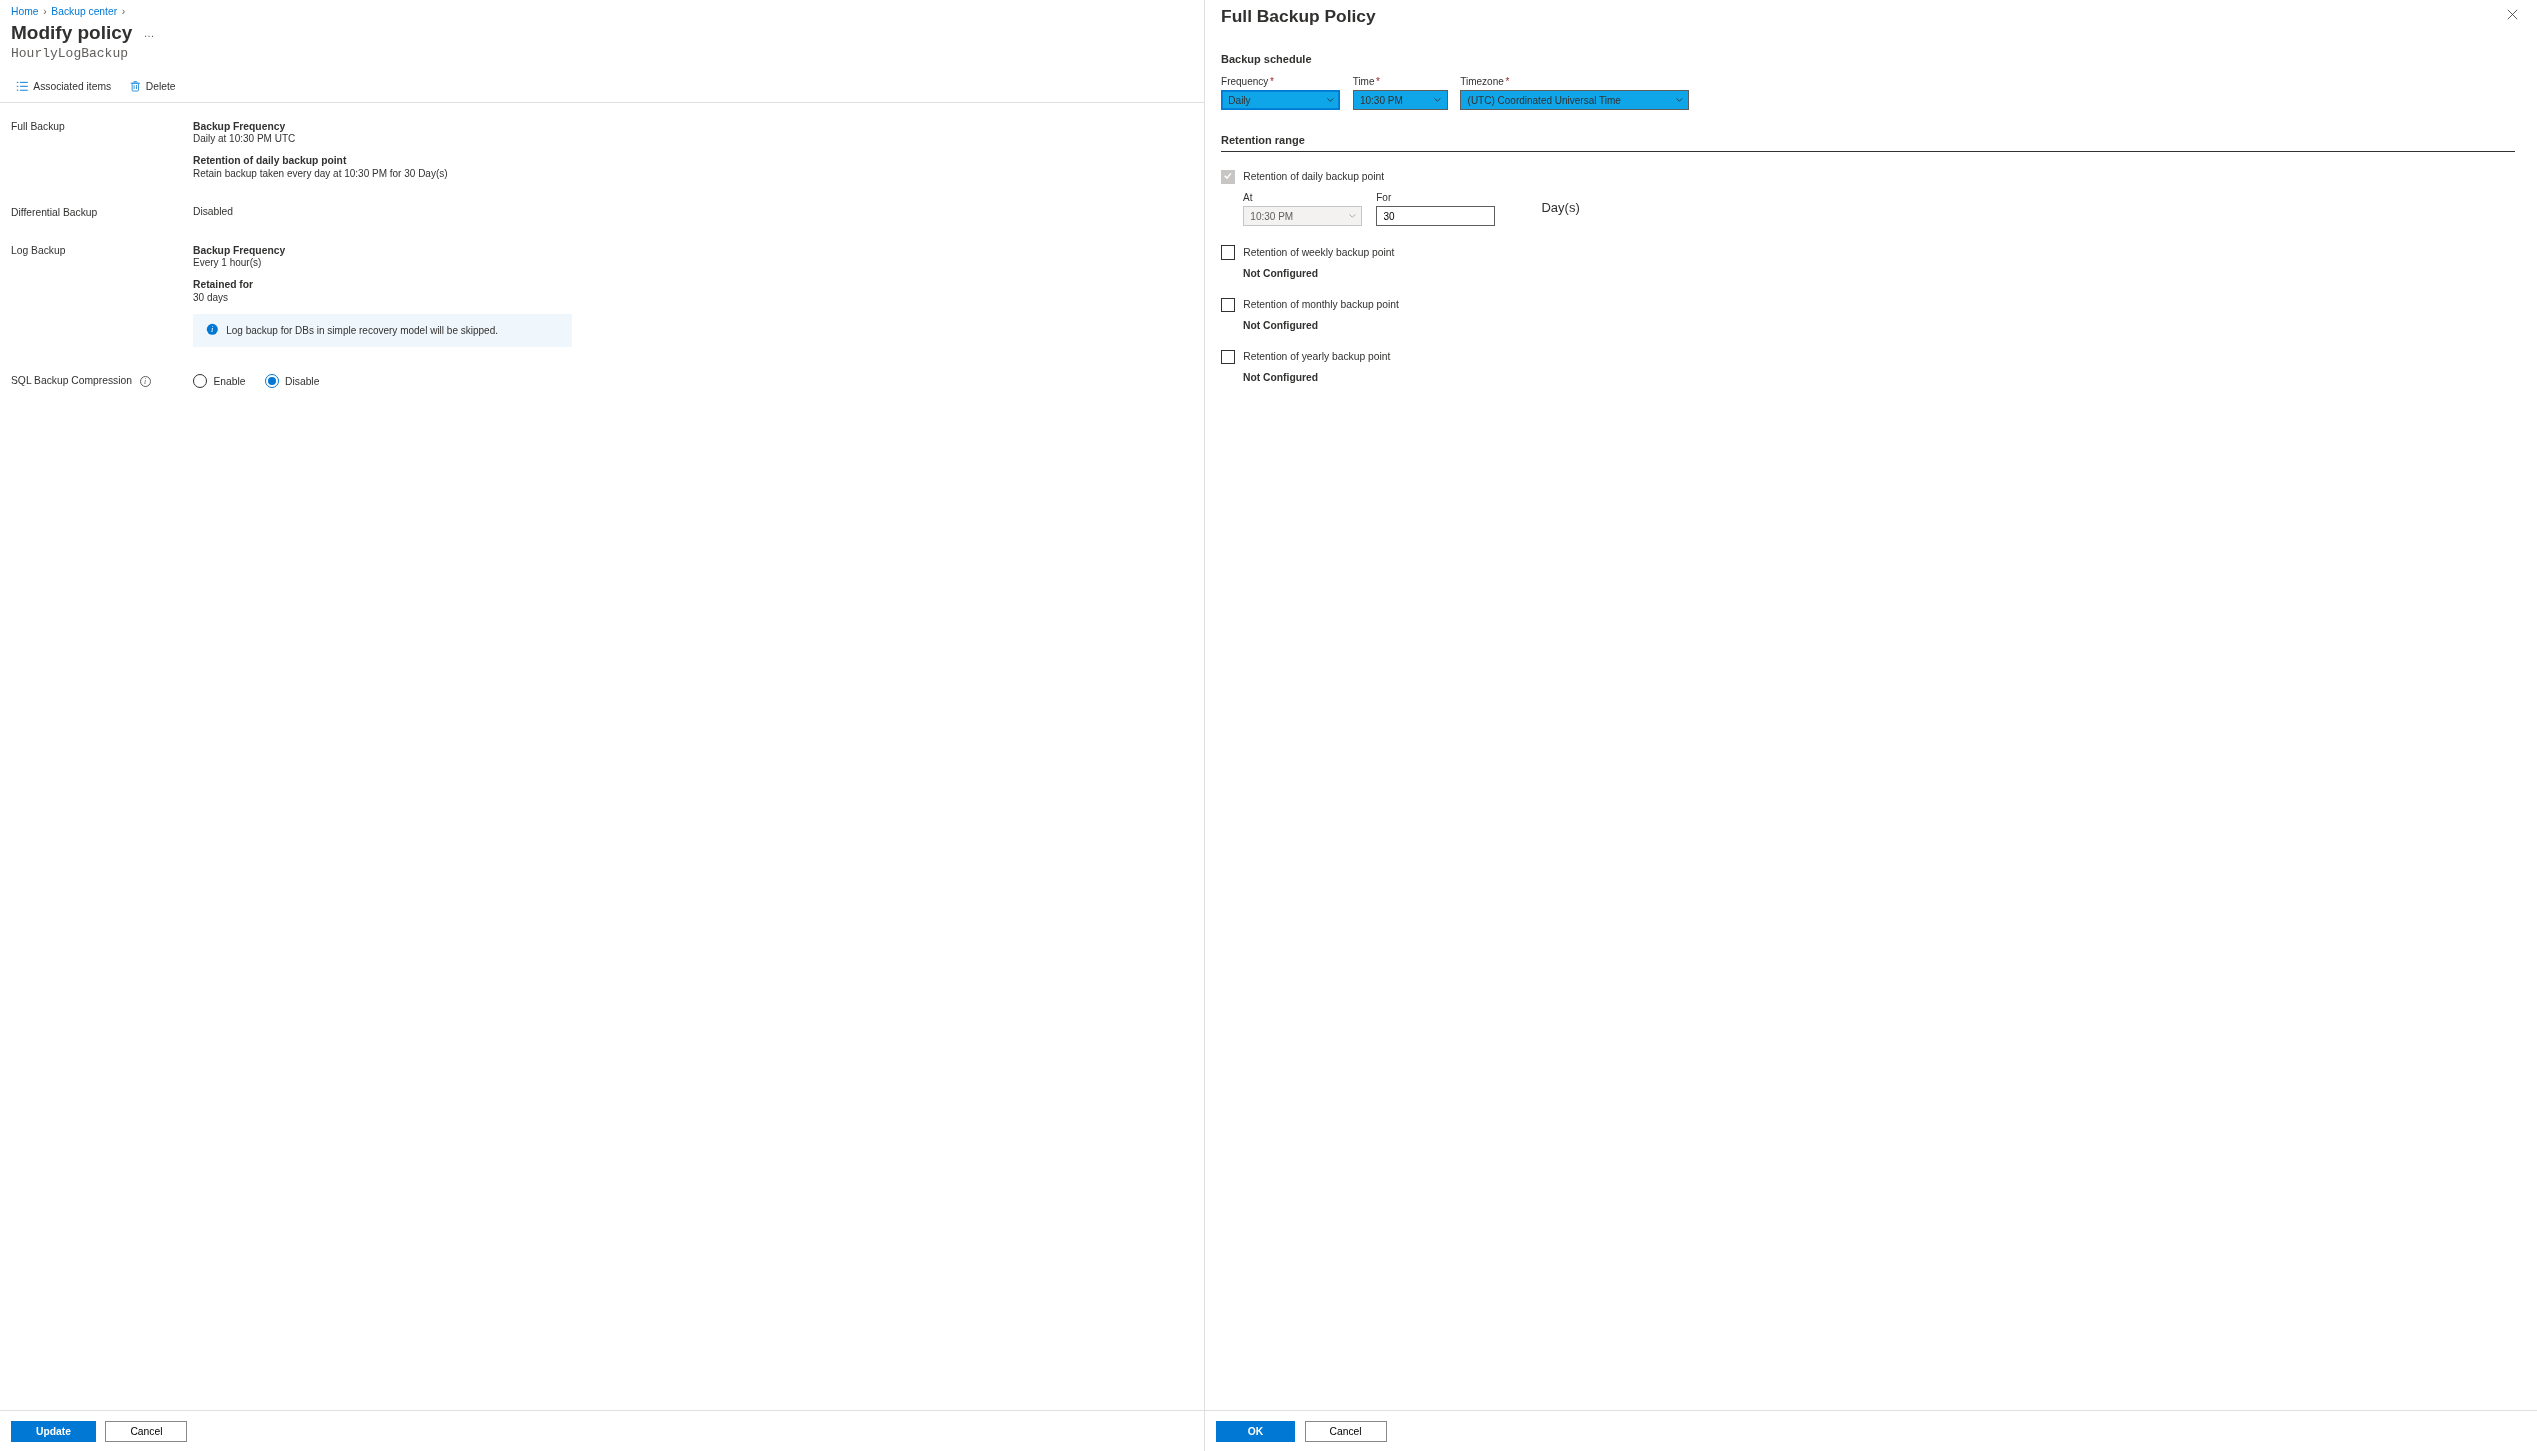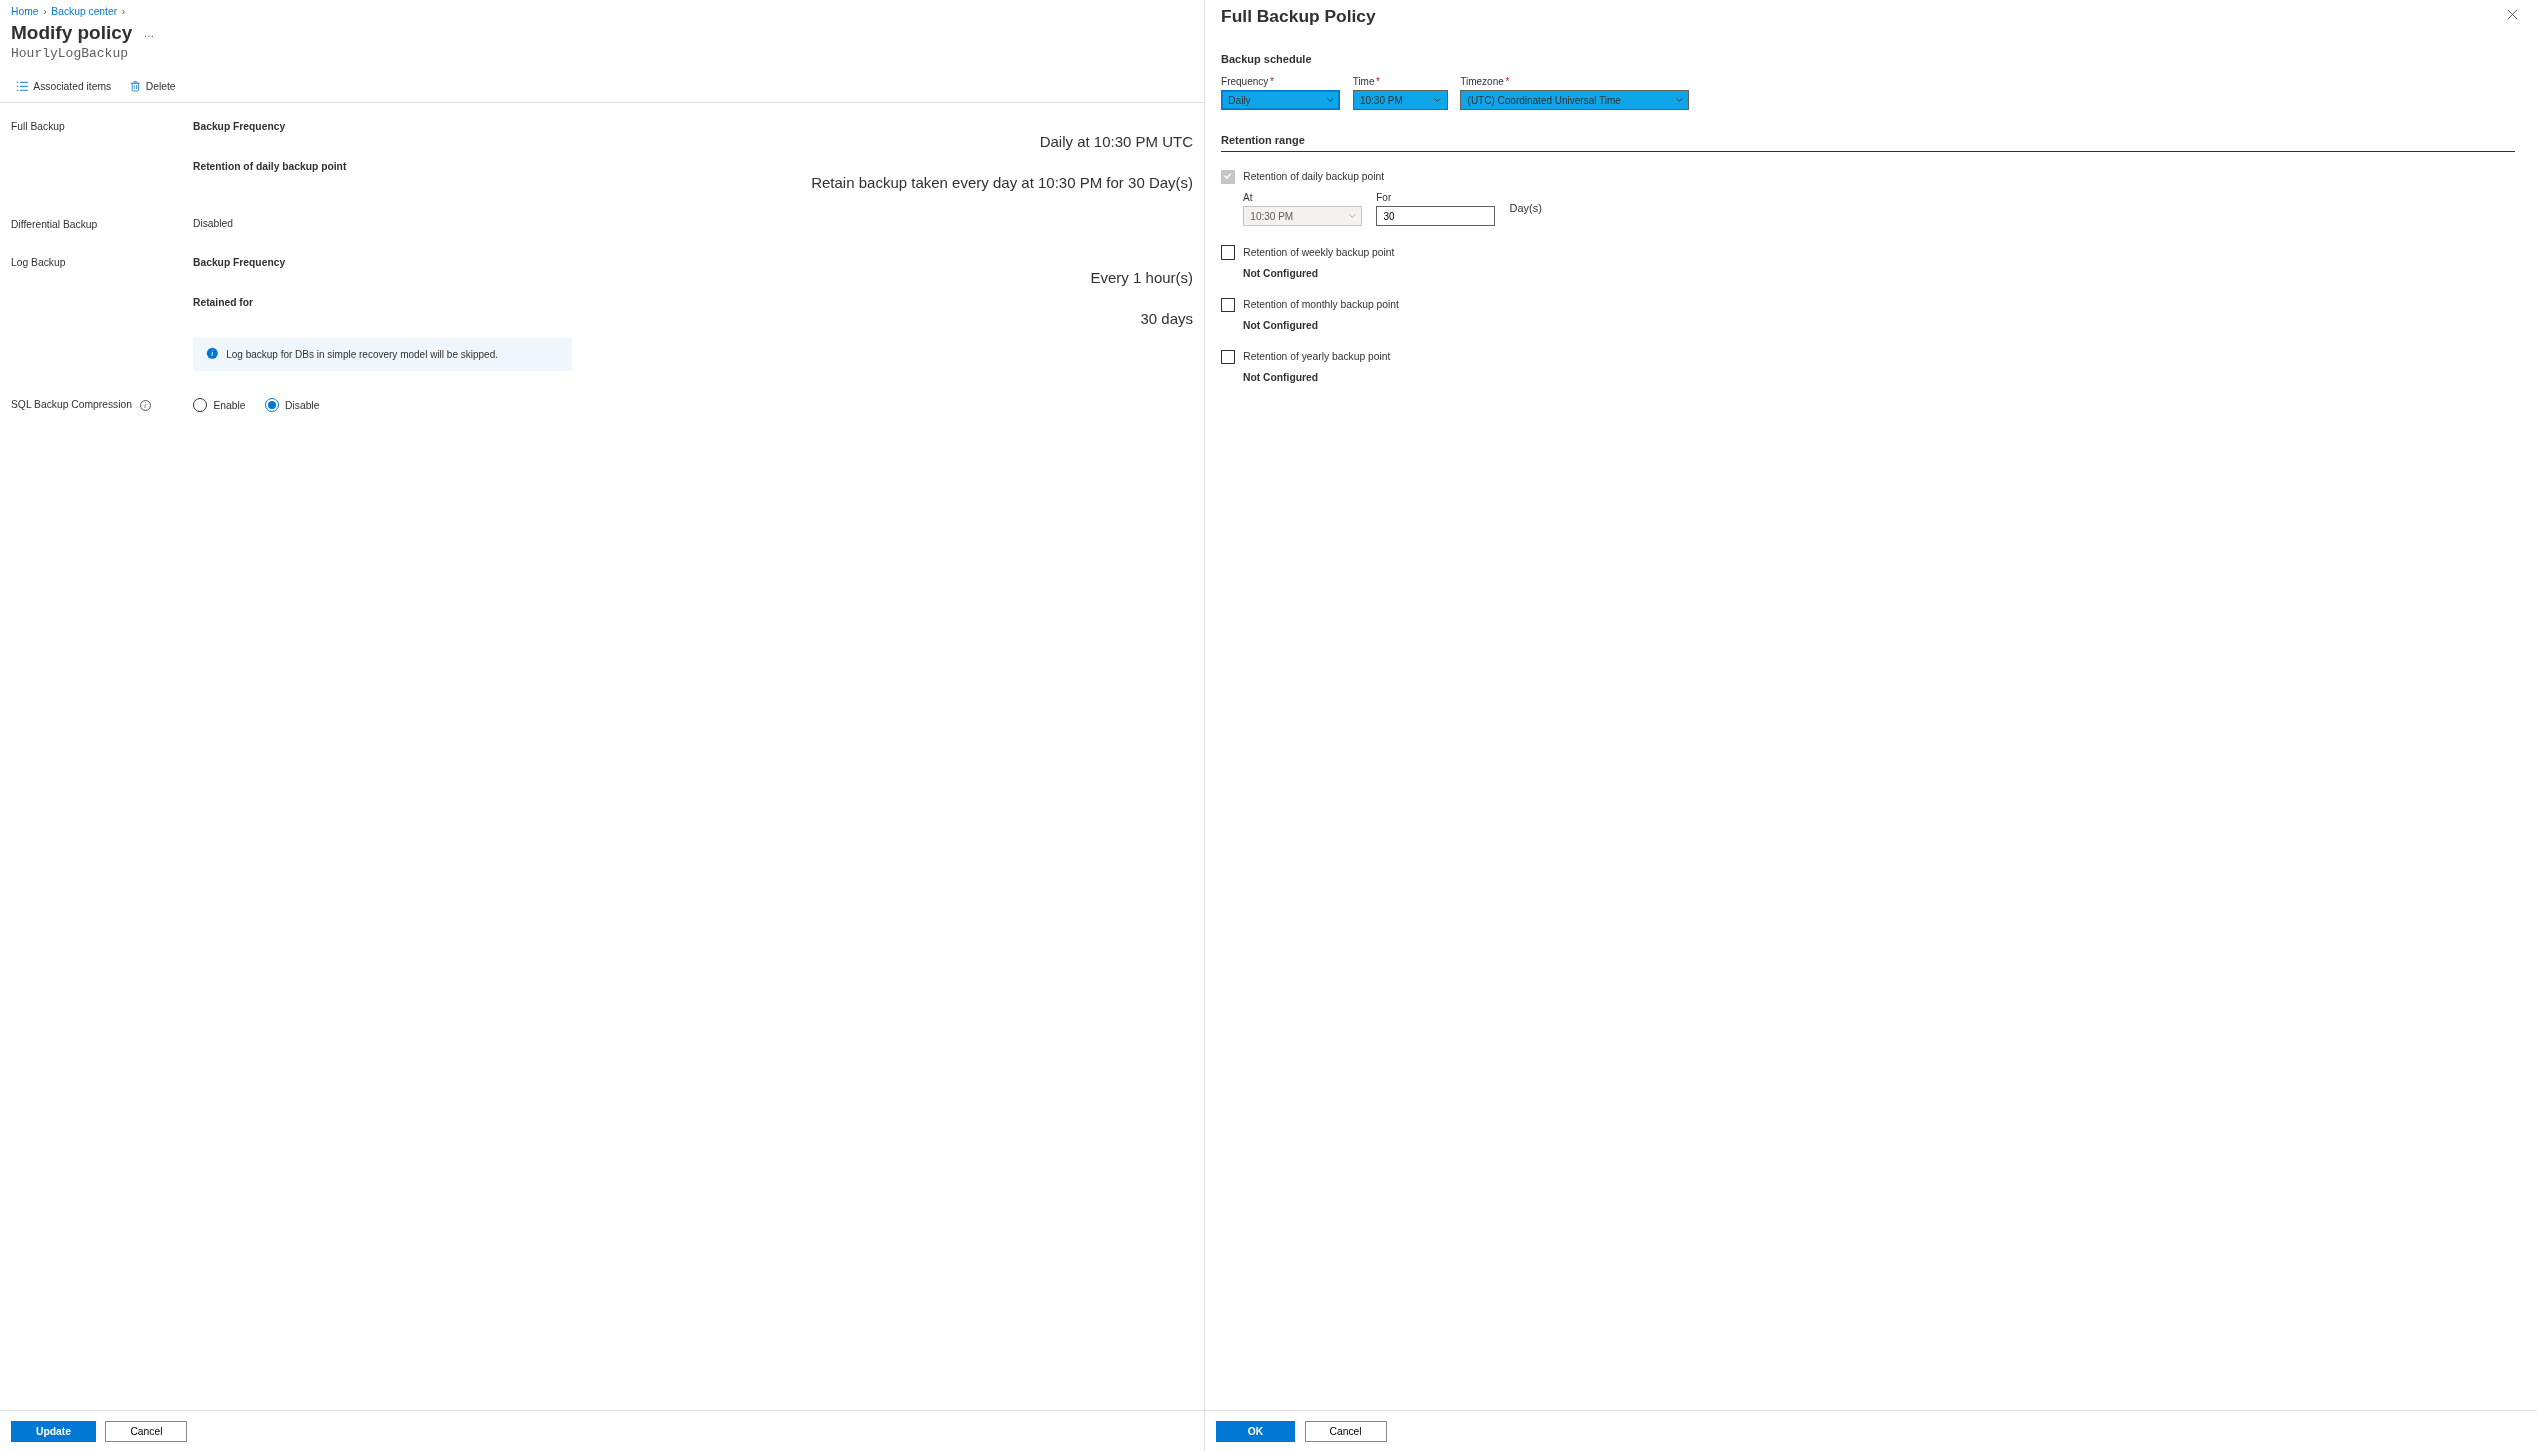--- a/index.html
+++ b/index.html
@@ -49,21 +49,21 @@
   margin-top: 4.7px;
 }
 .toolbar-item { display: flex; align-items: center; gap: 4.7px; cursor: pointer; color: #323130; }
 .toolbar-item svg { width: 12.6px; height: 12.6px; }
 
 .left-content { padding: 17.4px 11px 11px 11px; flex: 1; overflow-y: auto; }
 .section-row { display: flex; margin-bottom: 27px; }
 .section-label { flex: 0 0 182px; font-size: 10.3px; color: #323130; padding-top: 0.8px; }
 .section-body { flex: 1; }
 .field-label { font-weight: 600; font-size: 10.3px; margin-bottom: 1.6px; }
-.field-value { font-size: 15px; color: #323130; margin-bottom: 11px; text-align: right; }
+.field-value { font-size: 10px; color: #323130; margin-bottom: 11px; }
 .field-value:last-child { margin-bottom: 0; }
 .disabled-text { font-size: 10.3px; }
 
 .info-callout {
   background: #eff6fc;
   padding: 9.5px 12.6px;
   display: flex;
   align-items: center;
   gap: 8px;
   margin-top: 11px;
@@ -153,21 +153,21 @@
 }
 .chk.checked { background: #c8c6c4; border-color: #c8c6c4; }
 .chk svg { width: 9.5px; height: 9.5px; }
 .check-label { font-size: 10.3px; }
 .retention-controls { margin-left: 22px; margin-top: 8px; display: flex; gap: 14.2px; align-items: center; }
 .small-label { font-size: 10px; margin-bottom: 3.2px; display: block; }
 .text-input {
   border: 0.8px solid #605e5c; height: 20.5px; padding: 0 6.3px;
   font-size: 10px; width: 119px;
 }
-.unit-label { font-size: 11px; padding-bottom: 3.2px; }
+.unit-label { font-size: 13px; padding-bottom: 3.2px; margin-left: 32px; }
 .not-configured { font-weight: 600; font-size: 10.3px; margin-left: 22px; margin-top: 8px; }
 </style>
 </head>
 <body>
 
 <div class="app">
 
   <div class="left-panel">
     <div class="breadcrumbs">
       <a>Home</a>

